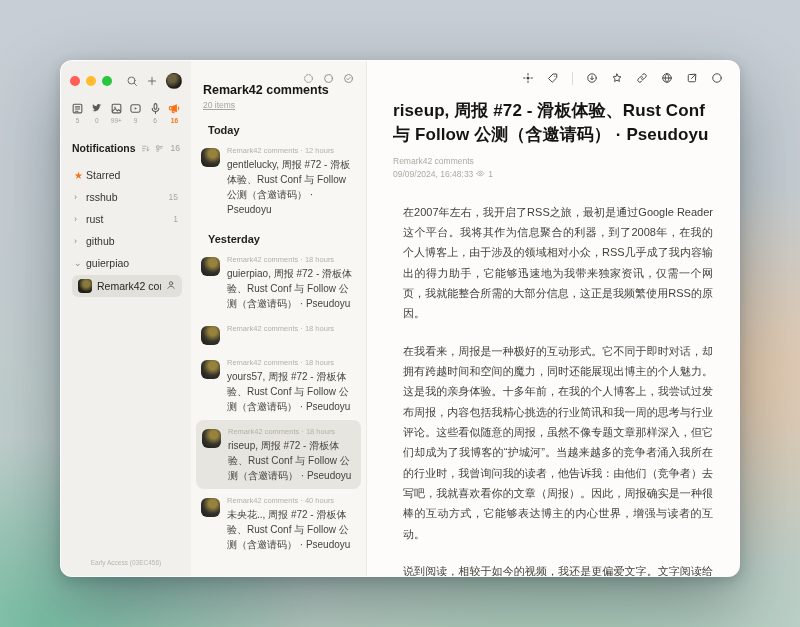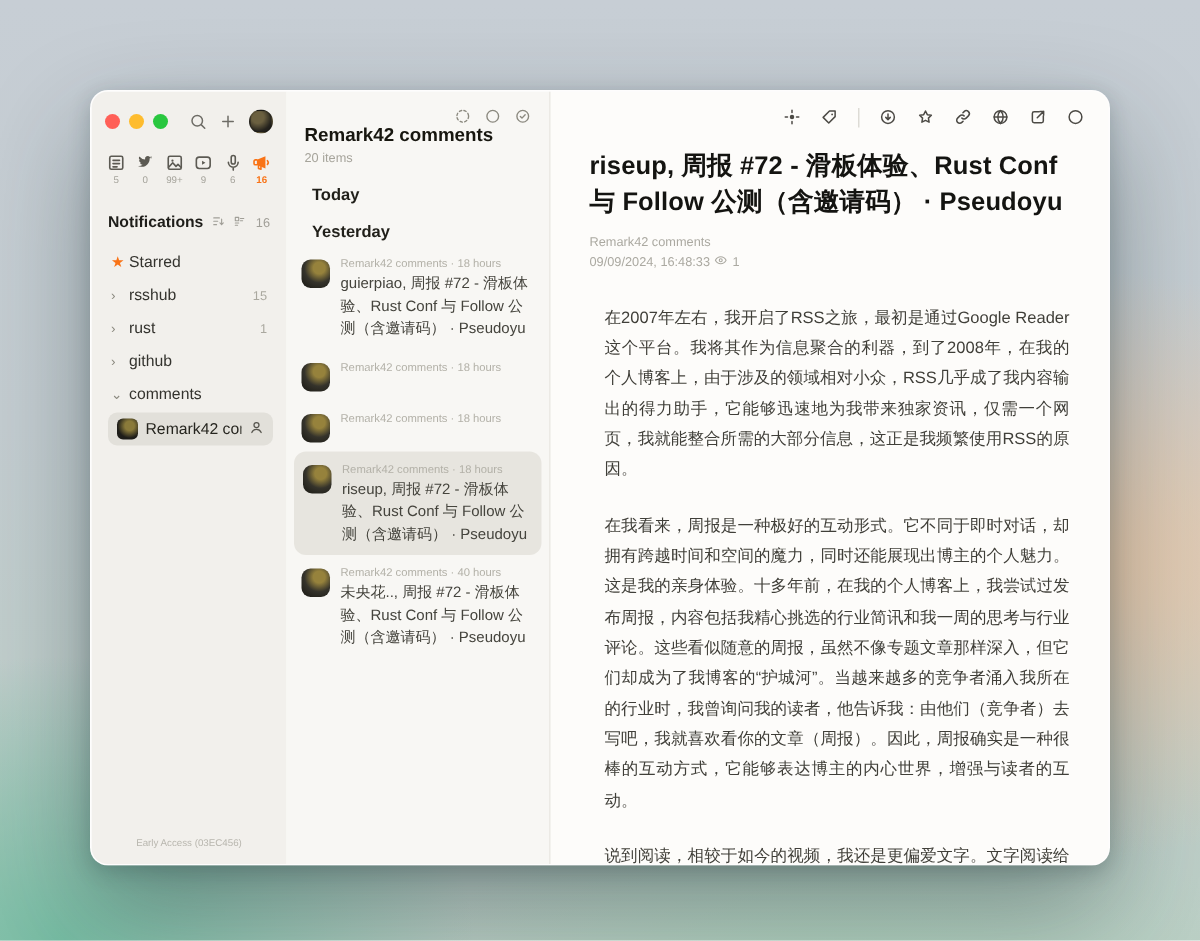--- a/index.html
+++ b/index.html
@@ -50,21 +50,21 @@
   .feed-sel .fav { width:14px; height:14px; border-radius:4px; background:radial-gradient(circle at 60% 35%, #8a7a3a 0 25%, #1e1d19 65%); flex-shrink:0; }
   .feed-sel .lbl { flex:1; white-space:nowrap; overflow:hidden; }
   .feed-sel svg { width:10px; height:10px; color:#56544d; flex-shrink:0; }
   .version { margin-top:auto; text-align:center; font-size:6.5px; color:#b8b6ae; padding-bottom:2px; }
   
   .listpane { width:176px; background:#f8f7f4; border-right:1px solid #eceae5; flex-shrink:0; display:flex; flex-direction:column; overflow:hidden; position:relative; }
   .list-tools { position:absolute; top:9px; right:12px; display:flex; gap:9px; color:#8b897f; }
   .list-tools svg { width:11px; height:11px; }
   .list-head { padding:22px 12px 4px; }
   .list-head .t { font-size:12.5px; font-weight:800; color:#17160f; }
-  .list-head .s { font-size:8.5px; color:#a6a49b; margin-top:3px; }
+  .list-head .s { font-size:8.5px; color:#a6a49b; margin-top:3px;text-decoration:underline; }
   .sec-head { display:flex; align-items:flex-end; gap:5px; padding:10px 12px 3px; }
   .sec-head .t { font-size:11px; font-weight:800; color:#201f19; }
   .items { flex:1; overflow:hidden; padding-bottom:4px; }
   .item { display:flex; gap:7px; padding:7px 9px 6px 10px; }
   .item.selected { background:#e7e5df; border-radius:8px; margin:0 5px; padding:7px 5px 6px 6px; }
   .item .av { width:19px; height:19px; border-radius:6px; flex-shrink:0; margin-top:2px;
     background:radial-gradient(circle at 62% 30%, #96823c 0 22%, #35332b 55%, #181712 100%); }
   .item .body { flex:1; min-width:0; }
   .item .meta { font-size:7.5px; color:#b3b1a8; margin-bottom:2px; white-space:nowrap; overflow:hidden; }
   .item .title { font-size:10px; line-height:1.5; color:#45443d; }
@@ -205,21 +205,21 @@
       </div>
 
       <div class="feed-row">
         <span class="chev">›</span>
         <span class="lbl">github</span>
         <span class="cnt"></span>
       </div>
 
       <div class="feed-row">
         <span class="chev">⌄</span>
-        <span class="lbl">comments</span>
+        <span class="lbl">guierpiao</span>
         <span class="cnt"></span>
       </div>
     </div>
 
     <div class="feed-sel">
       <span class="fav"></span>
       <span class="lbl">Remark42 comments</span>
       <span><svg viewBox="0 0 24 24" fill="none" stroke="currentColor" stroke-width="2" stroke-linecap="round" stroke-linejoin="round">
             <circle cx="12" cy="8" r="4"></circle>
             <path d="M4.5 20c1.4-3.2 4.2-5 7.5-5s6.1 1.8 7.5 5"></path>
@@ -245,20 +245,27 @@
     <div class="list-head">
       <div class="t">Remark42 comments</div>
       <div class="s">20 items</div>
     </div>
     <div class="items" id="items">
       <div class="sec-head">
         <span></span>
         <span class="t">Today</span>
       </div>
 
+      <div class="item">
+        <span class="av"></span>
+        <span class="body">
+          <div class="meta">Remark42 comments · 12 hours</div>
+          <div class="title">gentlelucky, 周报 #72 - 滑板体验、Rust Conf 与 Follow 公测（含邀请码） · Pseudoyu</div>
+        </span>
+      </div>
 
       <div class="sec-head">
         <span></span>
         <span class="t">Yesterday</span>
       </div>
 
       <div class="item">
         <span class="av"></span>
         <span class="body">
           <div class="meta">Remark42 comments · 18 hours</div>
@@ -270,20 +277,21 @@
         <span class="av"></span>
         <span class="body">
           <div class="meta">Remark42 comments · 18 hours</div>
         </span>
       </div>
 
       <div class="item">
         <span class="av"></span>
         <span class="body">
           <div class="meta">Remark42 comments · 18 hours</div>
+          <div class="title">yours57, 周报 #72 - 滑板体验、Rust Conf 与 Follow 公测（含邀请码） · Pseudoyu</div>
         </span>
       </div>
 
       <div class="item selected">
         <span class="av"></span>
         <span class="body">
           <div class="meta">Remark42 comments · 18 hours</div>
           <div class="title">riseup, 周报 #72 - 滑板体验、Rust Conf 与 Follow 公测（含邀请码） · Pseudoyu</div>
         </span>
       </div>

